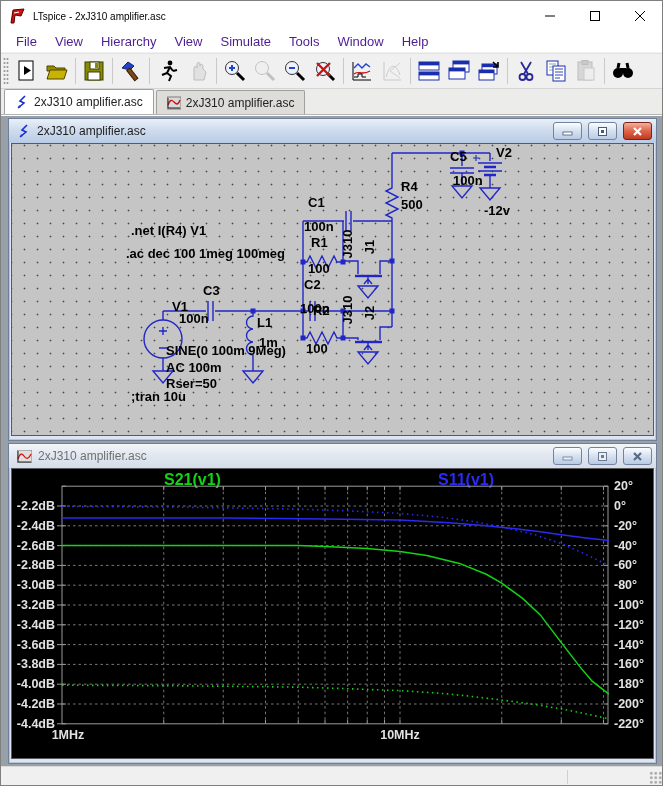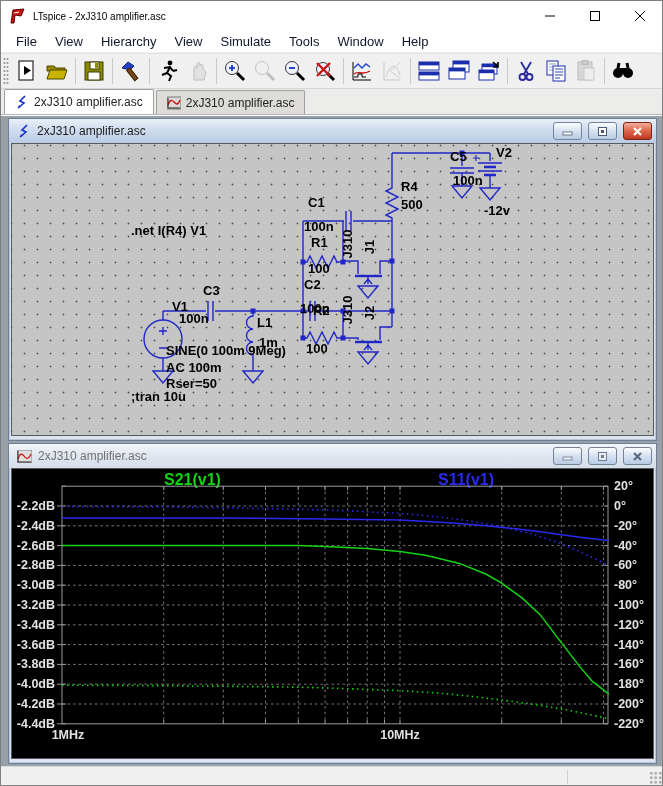--- a/index.html
+++ b/index.html
@@ -9,21 +9,21 @@
 
   
   .titlebar { height:30px; background:#ffffff; display:flex; align-items:center; padding-left:8px; }
   .titlebar .logo { width:18px; height:18px; margin-right:6px; }
   .titlebar .title { font-size:10px; color:#000; flex:1; }
   .winbtn { width:45px; height:30px; display:flex; align-items:center; justify-content:center; }
 
   
   .menubar { height:22px; background:#ffffff; display:flex; align-items:center; padding-left:6px;
              font-size:13px; border-bottom:1px solid #f0f0f0; }
-  .menu-item { padding:2px 9px; color:#0f172a; }
+  .menu-item { padding:2px 9px; color:#4c1d95; }
 
   
   .toolbar { height:36px; background:#f0f0f0; border-top:1px solid #e3e3e3; border-bottom:1px solid #d5d5d5;
              display:flex; align-items:center; padding-left:2px; }
   .tb-grip { width:6px; height:28px; margin-right:3px;
              background-image:radial-gradient(#9a9a9a 1px, transparent 1.1px); background-size:3px 4px; }
   .tb-btn { width:30px; height:30px; display:flex; align-items:center; justify-content:center; }
   .tb-btn.disabled svg { filter:grayscale(1) opacity(0.45); }
   .tb-sep { width:1px; height:26px; background:#c9c9c9; margin:0 3px; }
 
@@ -353,20 +353,21 @@
           <rect x="288.5" y="191.5" width="5" height="5"></rect>
           <rect x="328.5" y="191.5" width="5" height="5"></rect>
           <rect x="328.5" y="164.5" width="5" height="5"></rect>
           <rect x="377.5" y="114.5" width="5" height="5"></rect>
           <rect x="377.5" y="164.5" width="5" height="5"></rect>
           <rect x="447.5" y="6.5" width="5" height="5"></rect>
         </g>
       </svg>
 
       <div class="slabel" style="left:119px;top:80px">.net I(R4) V1</div>
+      <div class="slabel" style="left:114px;top:103px">.ac dec 100 1meg 100meg</div>
       <div class="slabel" style="left:119px;top:246px">;tran 10u</div>
       <div class="slabel" style="left:296px;top:52px">C1</div>
       <div class="slabel" style="left:292px;top:76px">100n</div>
       <div class="slabel" style="left:299px;top:92px">R1</div>
       <div class="slabel" style="left:296px;top:118px">100</div>
       <div class="slabel rot" style="left:336px;top:100px">J310</div>
       <div class="slabel rot" style="left:358px;top:103px">J1</div>
       <div class="slabel" style="left:292px;top:134px">C2</div>
       <div class="slabel" style="left:301px;top:160px">R2</div>
       <div class="slabel" style="left:288px;top:158px">100n</div>

